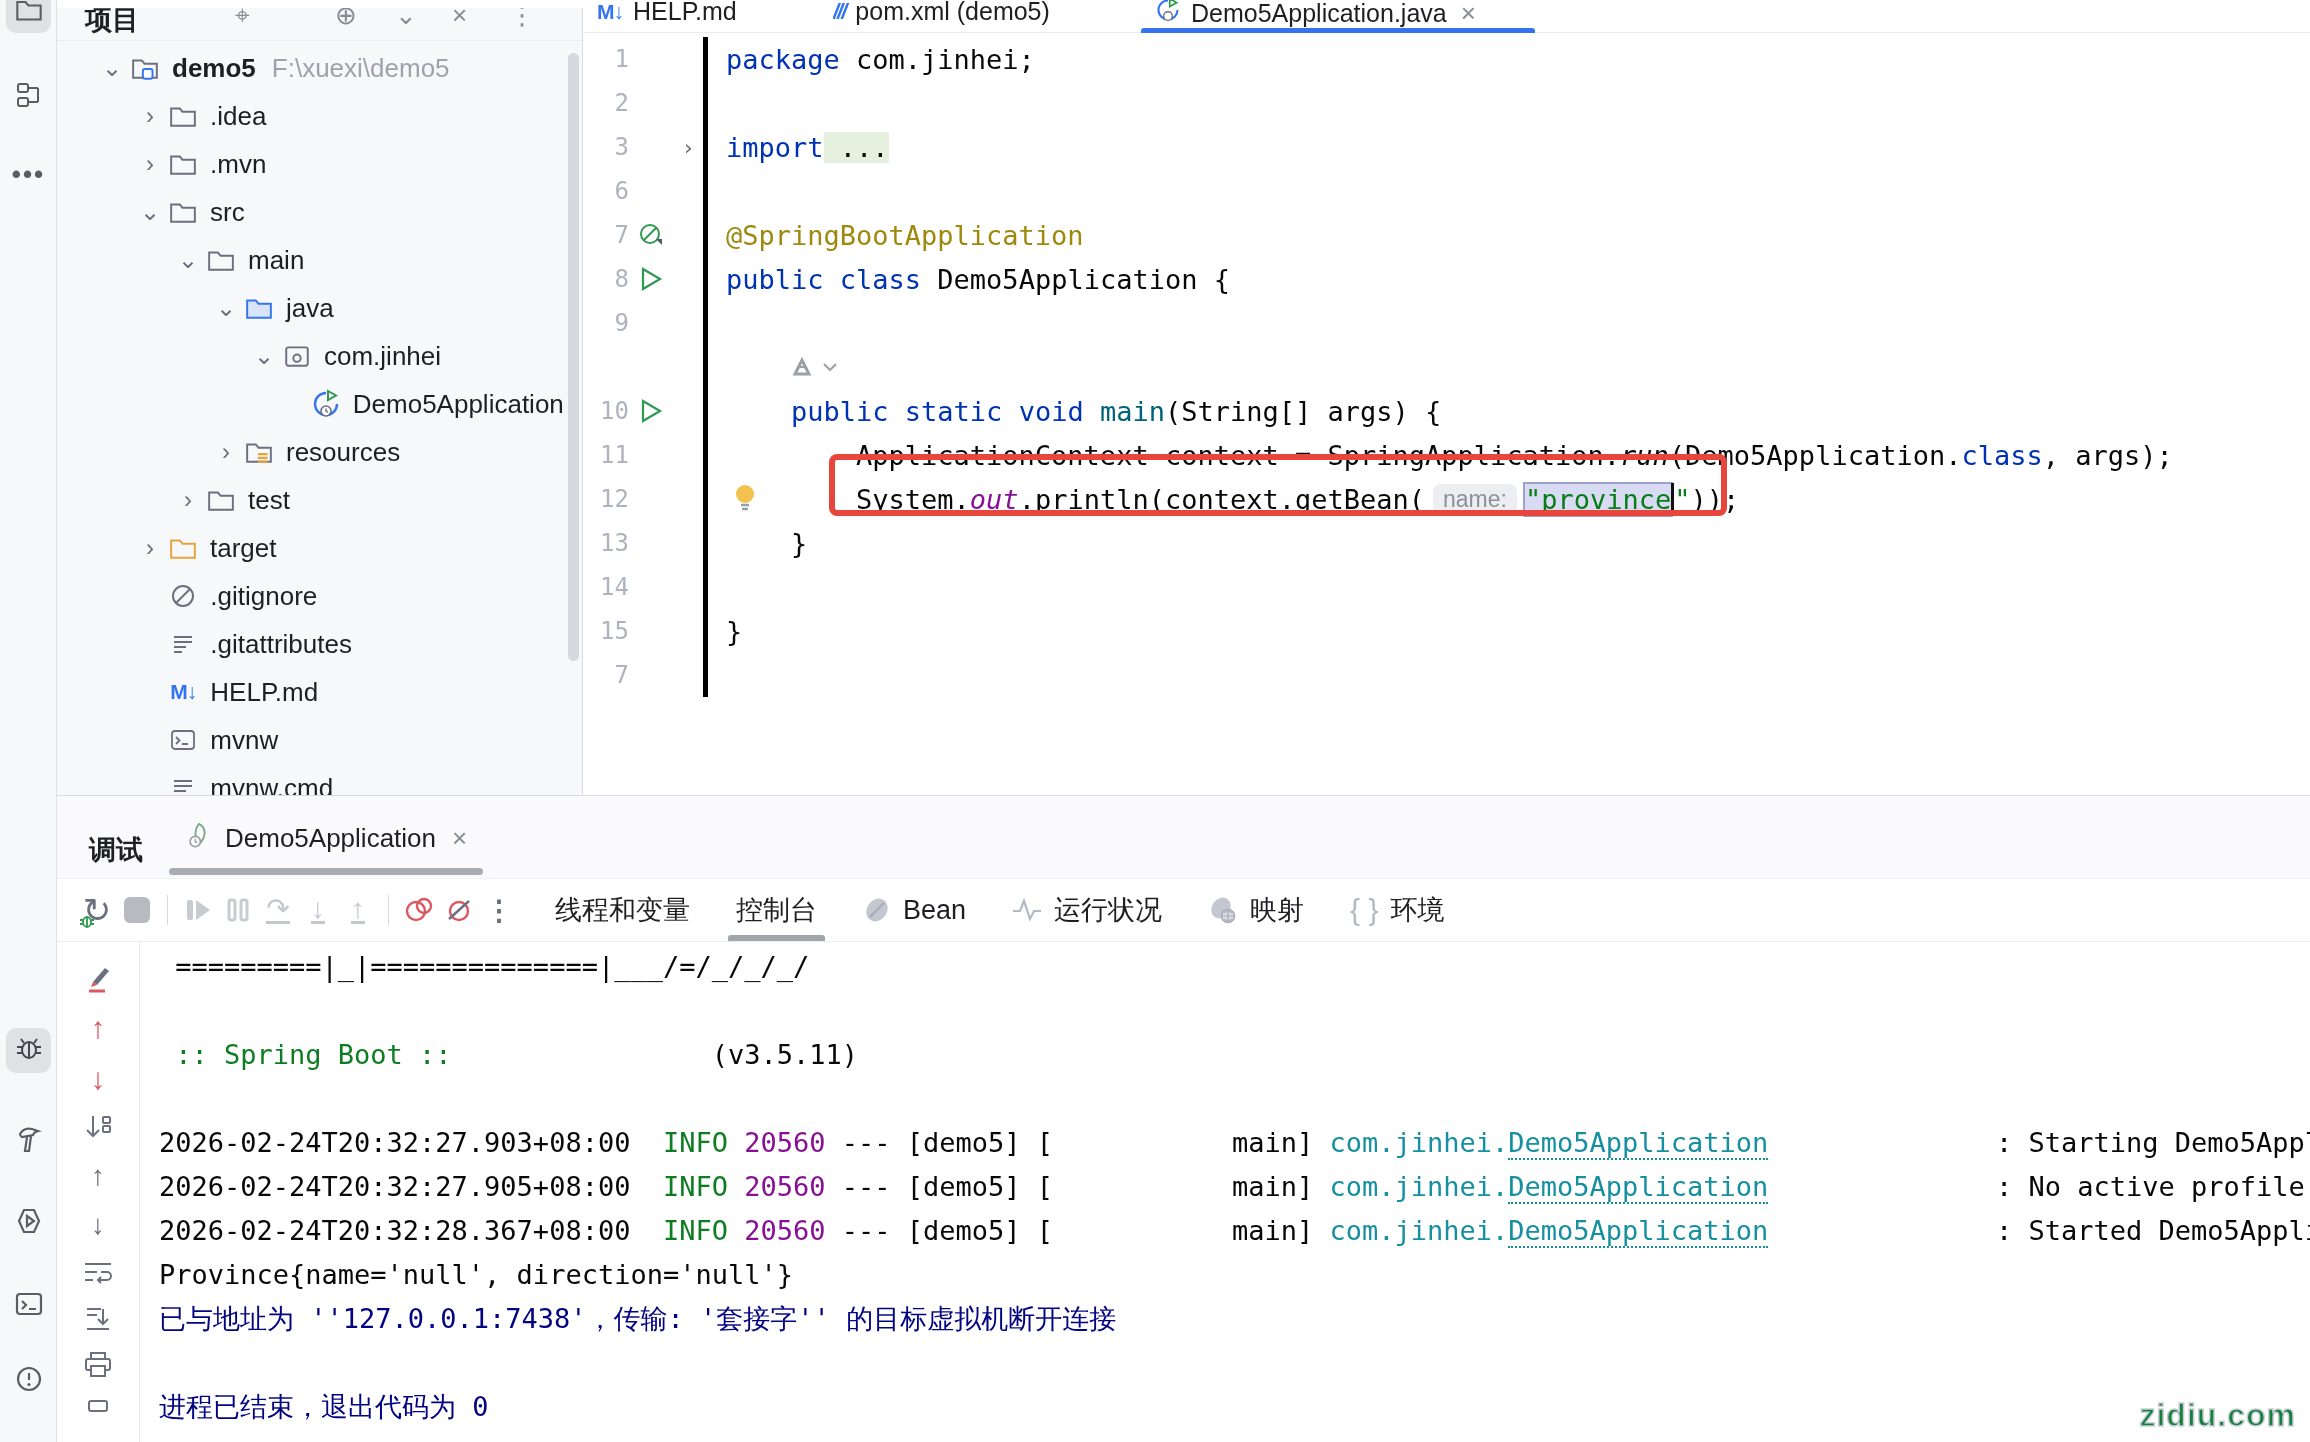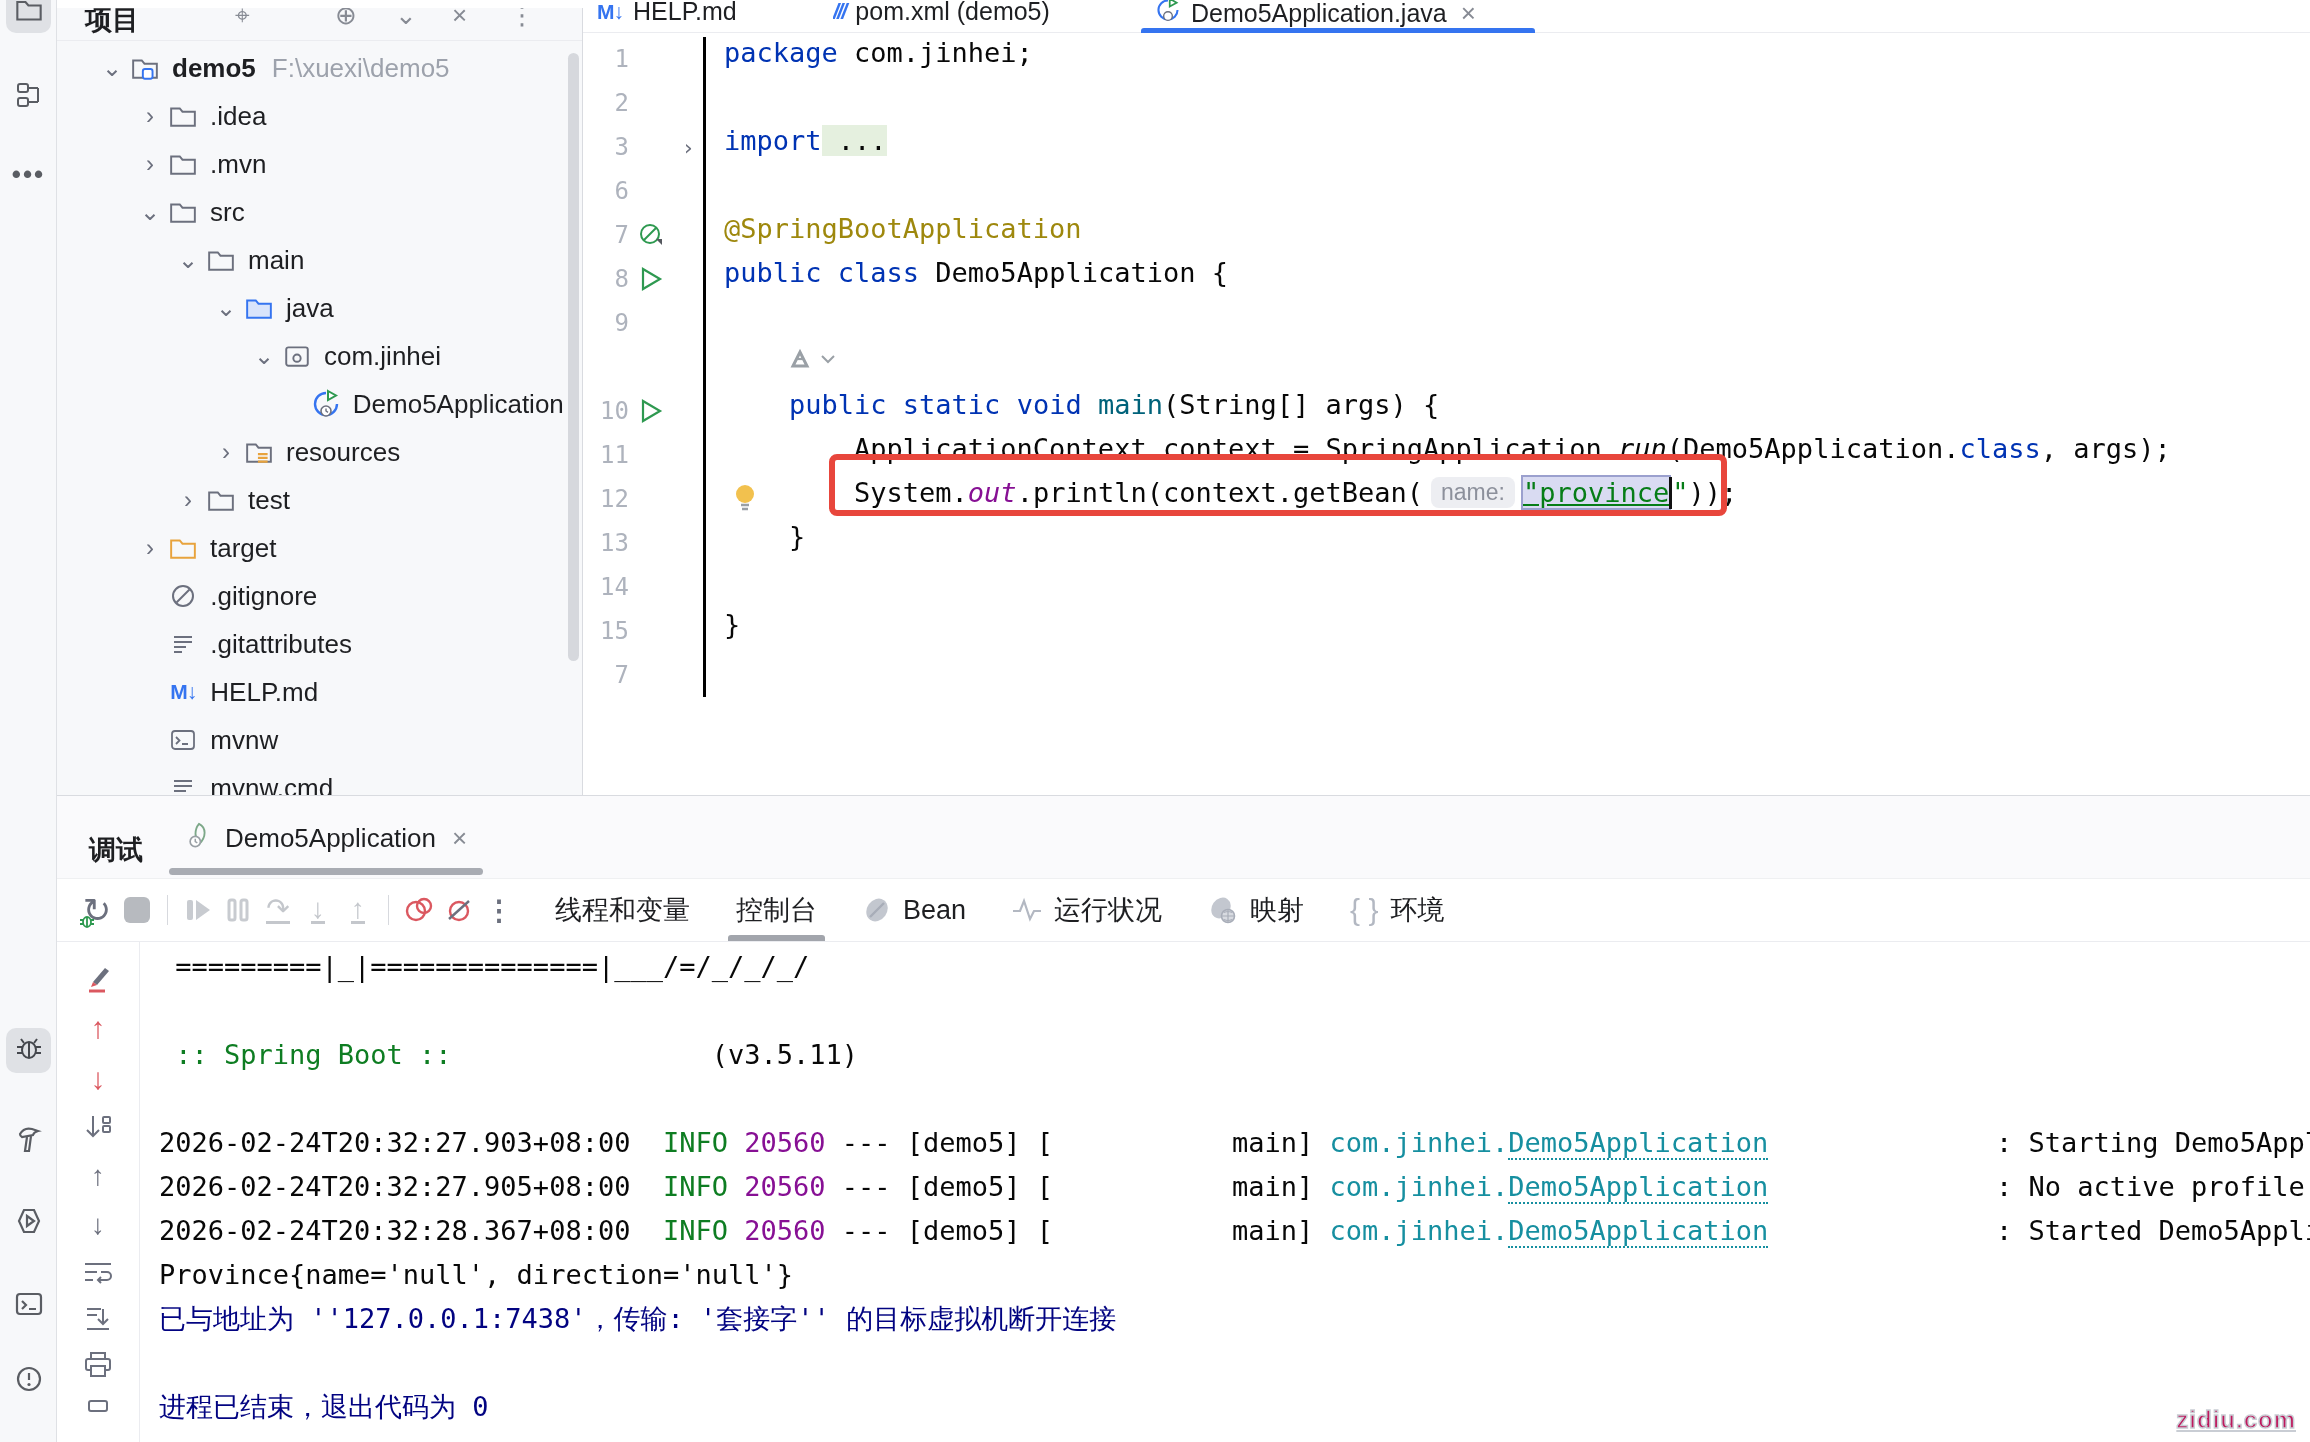--- a/index.html
+++ b/index.html
@@ -48,21 +48,21 @@
   .mvnicon { color:#3574F0; font-weight:bold; font-style:italic; font-size:22px; letter-spacing:-2px; }
   .tabclose { color:#878B94; font-size:26px; margin-left:4px; }
 
   #editor-body { position:relative; padding-top:4px; }
   .erow { display:flex; height:44px; align-items:center;
     font-family:"DejaVu Sans Mono", monospace; font-size:27px; }
   .ln { width:46px; text-align:right; color:#AEB3BD; font-size:24px;
         font-family:"DejaVu Sans Mono", monospace; flex:0 0 auto; }
   .gico { width:44px; display:flex; justify-content:center; align-items:center; flex:0 0 auto; }
   .fcol { width:30px; display:flex; justify-content:center; color:#6C707E; font-size:22px; flex:0 0 auto; }
-  .ctext { border-left:3px solid #000000; align-self:stretch; display:flex; align-items:flex-start;
+  .ctext { border-left:5px solid #000000; align-self:stretch; display:flex; align-items:center;
     padding-left:18px; flex:1 1 auto; white-space:pre; color:#080808; }
   .ctext span { white-space:pre; }
   .kw { color:#0033B3; }
   .ann { color:#9E880D; }
   .fnm { color:#00627A; }
   .itn { font-style:italic; }
   .outf { color:#871094; font-style:italic; }
   .strsel { color:#067D17; background:#D9DBF2; outline:2px solid #9BA0CE; text-decoration:underline; }
   .strg { color:#067D17; }
   .caret { display:inline-block; width:3px; height:32px; background:#111; vertical-align:middle; }
@@ -107,22 +107,22 @@
   #console { flex:1; padding:3px 0 0 19px; overflow:hidden;
     font-family:"DejaVu Sans Mono", monospace; font-size:27px; color:#080808; }
   .cline { height:44px; line-height:44px; white-space:pre; overflow:hidden; }
   .cline span { white-space:pre; }
   .lg-green { color:#0E7D22; }
   .lg-pid { color:#871094; }
   .lg-logger { color:#168FA0; }
   .lg-link { color:#168FA0; border-bottom:2px dotted #168FA0; }
   .lg-sys { color:#020381; }
 
-  #watermark { position:absolute; right:14px; bottom:8px; font-size:24px; font-weight:bold;
-    color:#be185d; -webkit-text-stroke:1.5px #C9CDD4; letter-spacing:1px; z-index:9;text-decoration:underline; }
+  #watermark { position:absolute; right:14px; bottom:8px; font-size:32px; font-weight:bold;
+    color:#15803d; -webkit-text-stroke:1.5px #C9CDD4; letter-spacing:1px; z-index:9; }
 </style>
 </head>
 <body>
 
 <div id="root">
 
   <aside id="left-strip">
     <div class="strip-ico sel" style="top:-12px">
       <span>
         <svg width="28" height="26" viewBox="0 0 24 22">

